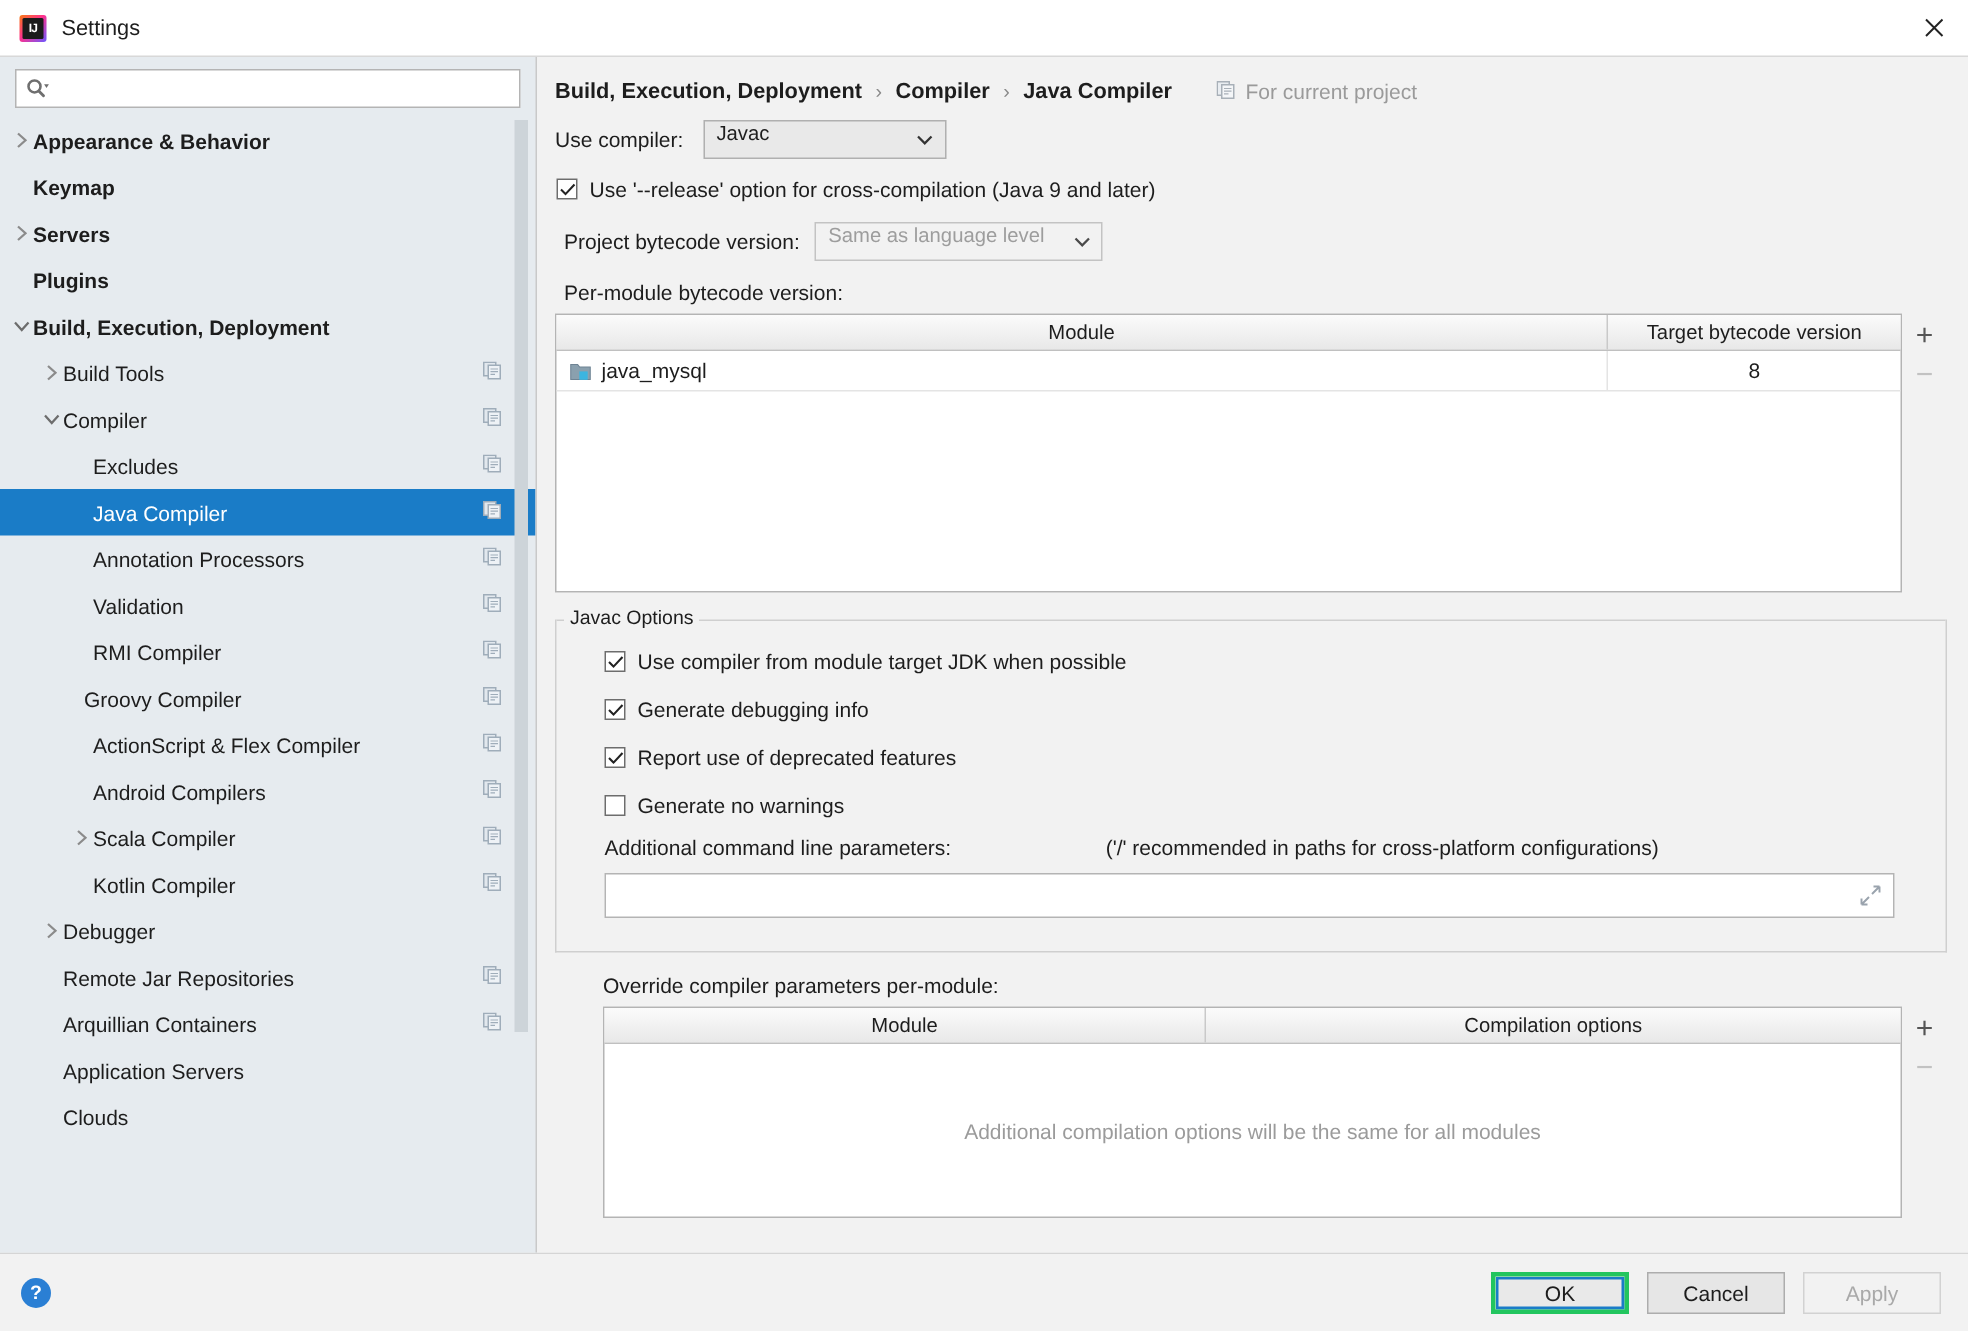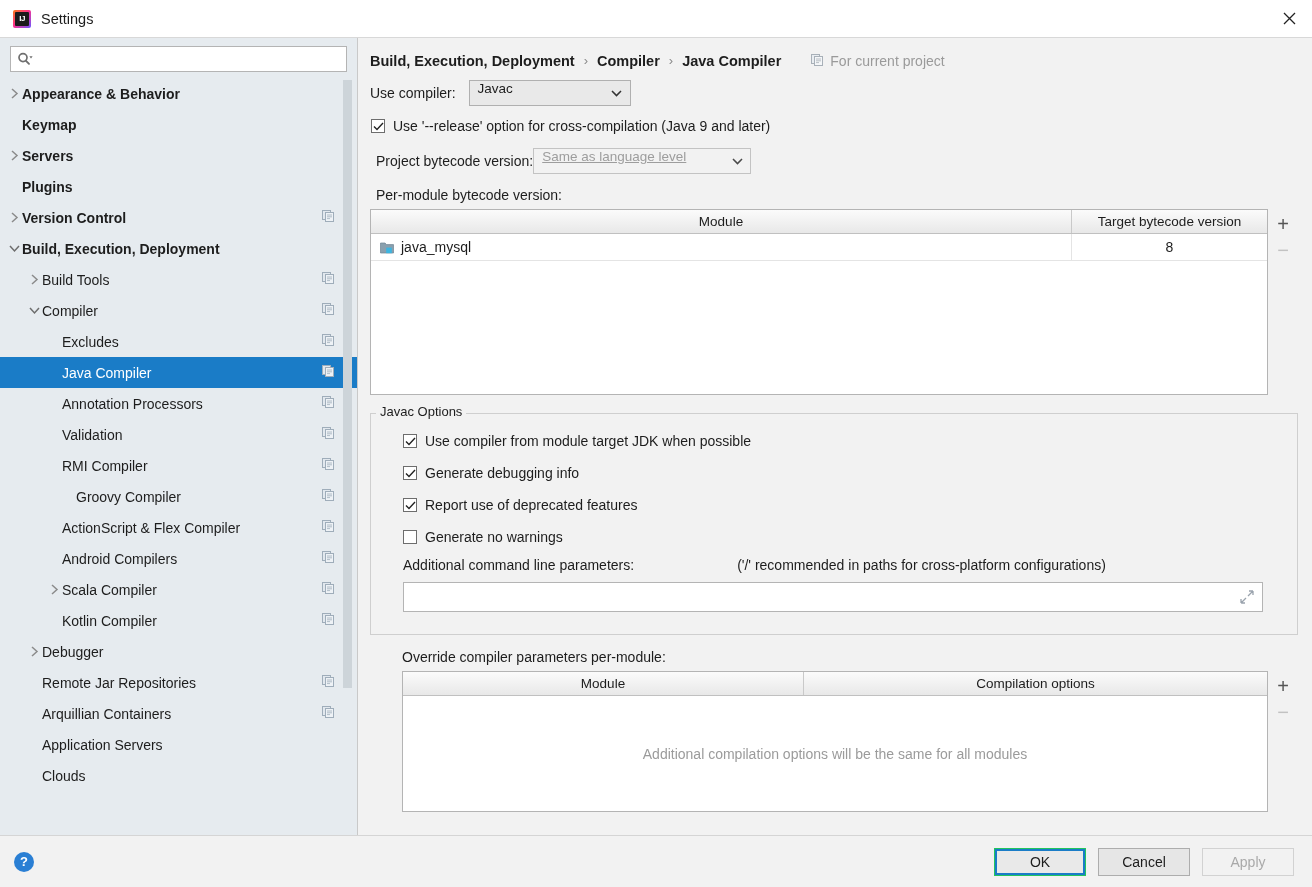--- a/index.html
+++ b/index.html
@@ -112,21 +112,21 @@
   .expand-btn { width: 22px; height: 26px; display: flex; align-items: center; justify-content: center; cursor: default; }
 
   
   .footer { flex: 0 0 52px; height: 52px; border-top: 1px solid #d5d5d5; background: #f2f2f2;
     display: flex; align-items: center; padding: 0 18px 0 14px; }
   .help-btn { width: 20px; height: 20px; border-radius: 50%; background: #2a7fd4; color: #fff;
     font-size: 13px; display: flex; align-items: center; justify-content: center; cursor: default; font-weight: bold; }
   .footer-spacer { flex: 1 1 auto; }
   .dbtn { width: 92px; height: 28px; display: flex; align-items: center; justify-content: center;
     font-size: 14px; border: 1px solid #adadad; background: #e6e6e6; margin-left: 12px; cursor: default; }
-  .dbtn.primary { background: #e9e9e9; border: 1px solid #22c55e; box-shadow: 0 0 0 2px #1a7cc7 inset, 0 0 0 1px #fff inset; }
+  .dbtn.primary { background: #e9e9e9; border: 3px solid #22c55e; box-shadow: 0 0 0 2px #1a7cc7 inset, 0 0 0 1px #fff inset; }
   .dbtn.disabled { color: #a9a9a9; background: #f2f2f2; border-color: #d2d2d2; }
 </style>
 </head>
 <body>
 
 <div class="window">
 
   <div class="titlebar">
     <div class="tb-logo">
       <div class="sq"></div>
@@ -178,58 +178,45 @@
                 </svg>
               </span>
               <span class="lbl">Servers</span>
             </div>
             <div class="node bold" style="padding-left: 6px;">
               <span class="arrow"></span>
               <span class="lbl">Plugins</span>
             </div>
             <div class="node bold" style="padding-left: 6px;">
               <span class="arrow">
+                <svg width="11" height="9" viewBox="0 0 11 9">
+                  <path d="M1 2 L5.5 7 L10 2" stroke="#6d6d6d" stroke-width="1.5" fill="none"></path>
+                </svg>
+              </span>
+              <span class="lbl">Build, Execution, Deployment</span>
+            </div>
+            <div class="node" style="padding-left: 26px;">
+              <span class="arrow">
                 <svg width="9" height="11" viewBox="0 0 9 11">
                   <path d="M2 1 L7 5.5 L2 10" stroke="#8b8b8b" stroke-width="1.5" fill="none"></path>
                 </svg>
               </span>
-              <span class="lbl">Version Control</span>
-              <span class="copyico"><svg width="13" height="13" viewBox="0 0 13 13">
-                  <rect x="0.5" y="0.5" width="8" height="9" fill="#e2e8ee" stroke="#9fadba"></rect>
-                  <rect x="3.5" y="2.5" width="8" height="9" fill="#eef2f6" stroke="#9fadba"></rect>
-                  <path d="M5 5 h5 M5 6.8 h5 M5 8.6 h3" stroke="#9fadba" stroke-width="0.8"></path>
-                </svg></span>
-            </div>
-            <div class="node bold" style="padding-left: 6px;">
+              <span class="lbl">Build Tools</span>
+              <span class="copyico"><svg width="13" height="13" viewBox="0 0 13 13">
+                  <rect x="0.5" y="0.5" width="8" height="9" fill="#e2e8ee" stroke="#9fadba"></rect>
+                  <rect x="3.5" y="2.5" width="8" height="9" fill="#eef2f6" stroke="#9fadba"></rect>
+                  <path d="M5 5 h5 M5 6.8 h5 M5 8.6 h3" stroke="#9fadba" stroke-width="0.8"></path>
+                </svg></span>
+            </div>
+            <div class="node" style="padding-left: 26px;">
               <span class="arrow">
                 <svg width="11" height="9" viewBox="0 0 11 9">
                   <path d="M1 2 L5.5 7 L10 2" stroke="#6d6d6d" stroke-width="1.5" fill="none"></path>
                 </svg>
               </span>
-              <span class="lbl">Build, Execution, Deployment</span>
-            </div>
-            <div class="node" style="padding-left: 26px;">
-              <span class="arrow">
-                <svg width="9" height="11" viewBox="0 0 9 11">
-                  <path d="M2 1 L7 5.5 L2 10" stroke="#8b8b8b" stroke-width="1.5" fill="none"></path>
-                </svg>
-              </span>
-              <span class="lbl">Build Tools</span>
-              <span class="copyico"><svg width="13" height="13" viewBox="0 0 13 13">
-                  <rect x="0.5" y="0.5" width="8" height="9" fill="#e2e8ee" stroke="#9fadba"></rect>
-                  <rect x="3.5" y="2.5" width="8" height="9" fill="#eef2f6" stroke="#9fadba"></rect>
-                  <path d="M5 5 h5 M5 6.8 h5 M5 8.6 h3" stroke="#9fadba" stroke-width="0.8"></path>
-                </svg></span>
-            </div>
-            <div class="node" style="padding-left: 26px;">
-              <span class="arrow">
-                <svg width="11" height="9" viewBox="0 0 11 9">
-                  <path d="M1 2 L5.5 7 L10 2" stroke="#6d6d6d" stroke-width="1.5" fill="none"></path>
-                </svg>
-              </span>
               <span class="lbl">Compiler</span>
               <span class="copyico"><svg width="13" height="13" viewBox="0 0 13 13">
                   <rect x="0.5" y="0.5" width="8" height="9" fill="#e2e8ee" stroke="#9fadba"></rect>
                   <rect x="3.5" y="2.5" width="8" height="9" fill="#eef2f6" stroke="#9fadba"></rect>
                   <path d="M5 5 h5 M5 6.8 h5 M5 8.6 h3" stroke="#9fadba" stroke-width="0.8"></path>
                 </svg></span>
             </div>
             <div class="node" style="padding-left: 46px;">
               <span class="arrow"></span>
               <span class="lbl">Excludes</span>
@@ -268,21 +255,21 @@
             </div>
             <div class="node" style="padding-left: 46px;">
               <span class="arrow"></span>
               <span class="lbl">RMI Compiler</span>
               <span class="copyico"><svg width="13" height="13" viewBox="0 0 13 13">
                   <rect x="0.5" y="0.5" width="8" height="9" fill="#e2e8ee" stroke="#9fadba"></rect>
                   <rect x="3.5" y="2.5" width="8" height="9" fill="#eef2f6" stroke="#9fadba"></rect>
                   <path d="M5 5 h5 M5 6.8 h5 M5 8.6 h3" stroke="#9fadba" stroke-width="0.8"></path>
                 </svg></span>
             </div>
-            <div class="node" style="padding-left: 60px;">
+            <div class="node" style="padding-left: 40px;">
               <span class="arrow"></span>
               <span class="lbl">Groovy Compiler</span>
               <span class="copyico"><svg width="13" height="13" viewBox="0 0 13 13">
                   <rect x="0.5" y="0.5" width="8" height="9" fill="#e2e8ee" stroke="#9fadba"></rect>
                   <rect x="3.5" y="2.5" width="8" height="9" fill="#eef2f6" stroke="#9fadba"></rect>
                   <path d="M5 5 h5 M5 6.8 h5 M5 8.6 h3" stroke="#9fadba" stroke-width="0.8"></path>
                 </svg></span>
             </div>
             <div class="node" style="padding-left: 46px;">
               <span class="arrow"></span>
@@ -399,21 +386,21 @@
         <span class="cbox">
           <svg width="11" height="9" viewBox="0 0 11 9">
               <path d="M1 4.4 L4 7.4 L10 1" stroke="#222" stroke-width="1.4" fill="none"></path>
             </svg>
         </span>
         <span class="ctext">Use '--release' option for cross-compilation (Java 9 and later)</span>
       </div>
 
       <div class="row" style="margin-top:14px; margin-left:6px;">
         <span class="lblrow">Project bytecode version:</span>
-        <div class="combo disabled" style="width:218px; text-decoration:underline;">
+        <div class="combo disabled" style="width:192px; margin-left:10px;">
           <span class="cv">Same as language level</span>
           <span class="chev">
             <svg width="11" height="7" viewBox="0 0 11 7">
                 <path d="M1 1 L5.5 5.6 L10 1" stroke="#4a4a4a" stroke-width="1.5" fill="none"></path>
               </svg>
           </span>
         </div>
       </div>
 
       <div style="margin-top:13px; margin-left:6px;" class="lblrow">Per-module bytecode version:</div>

